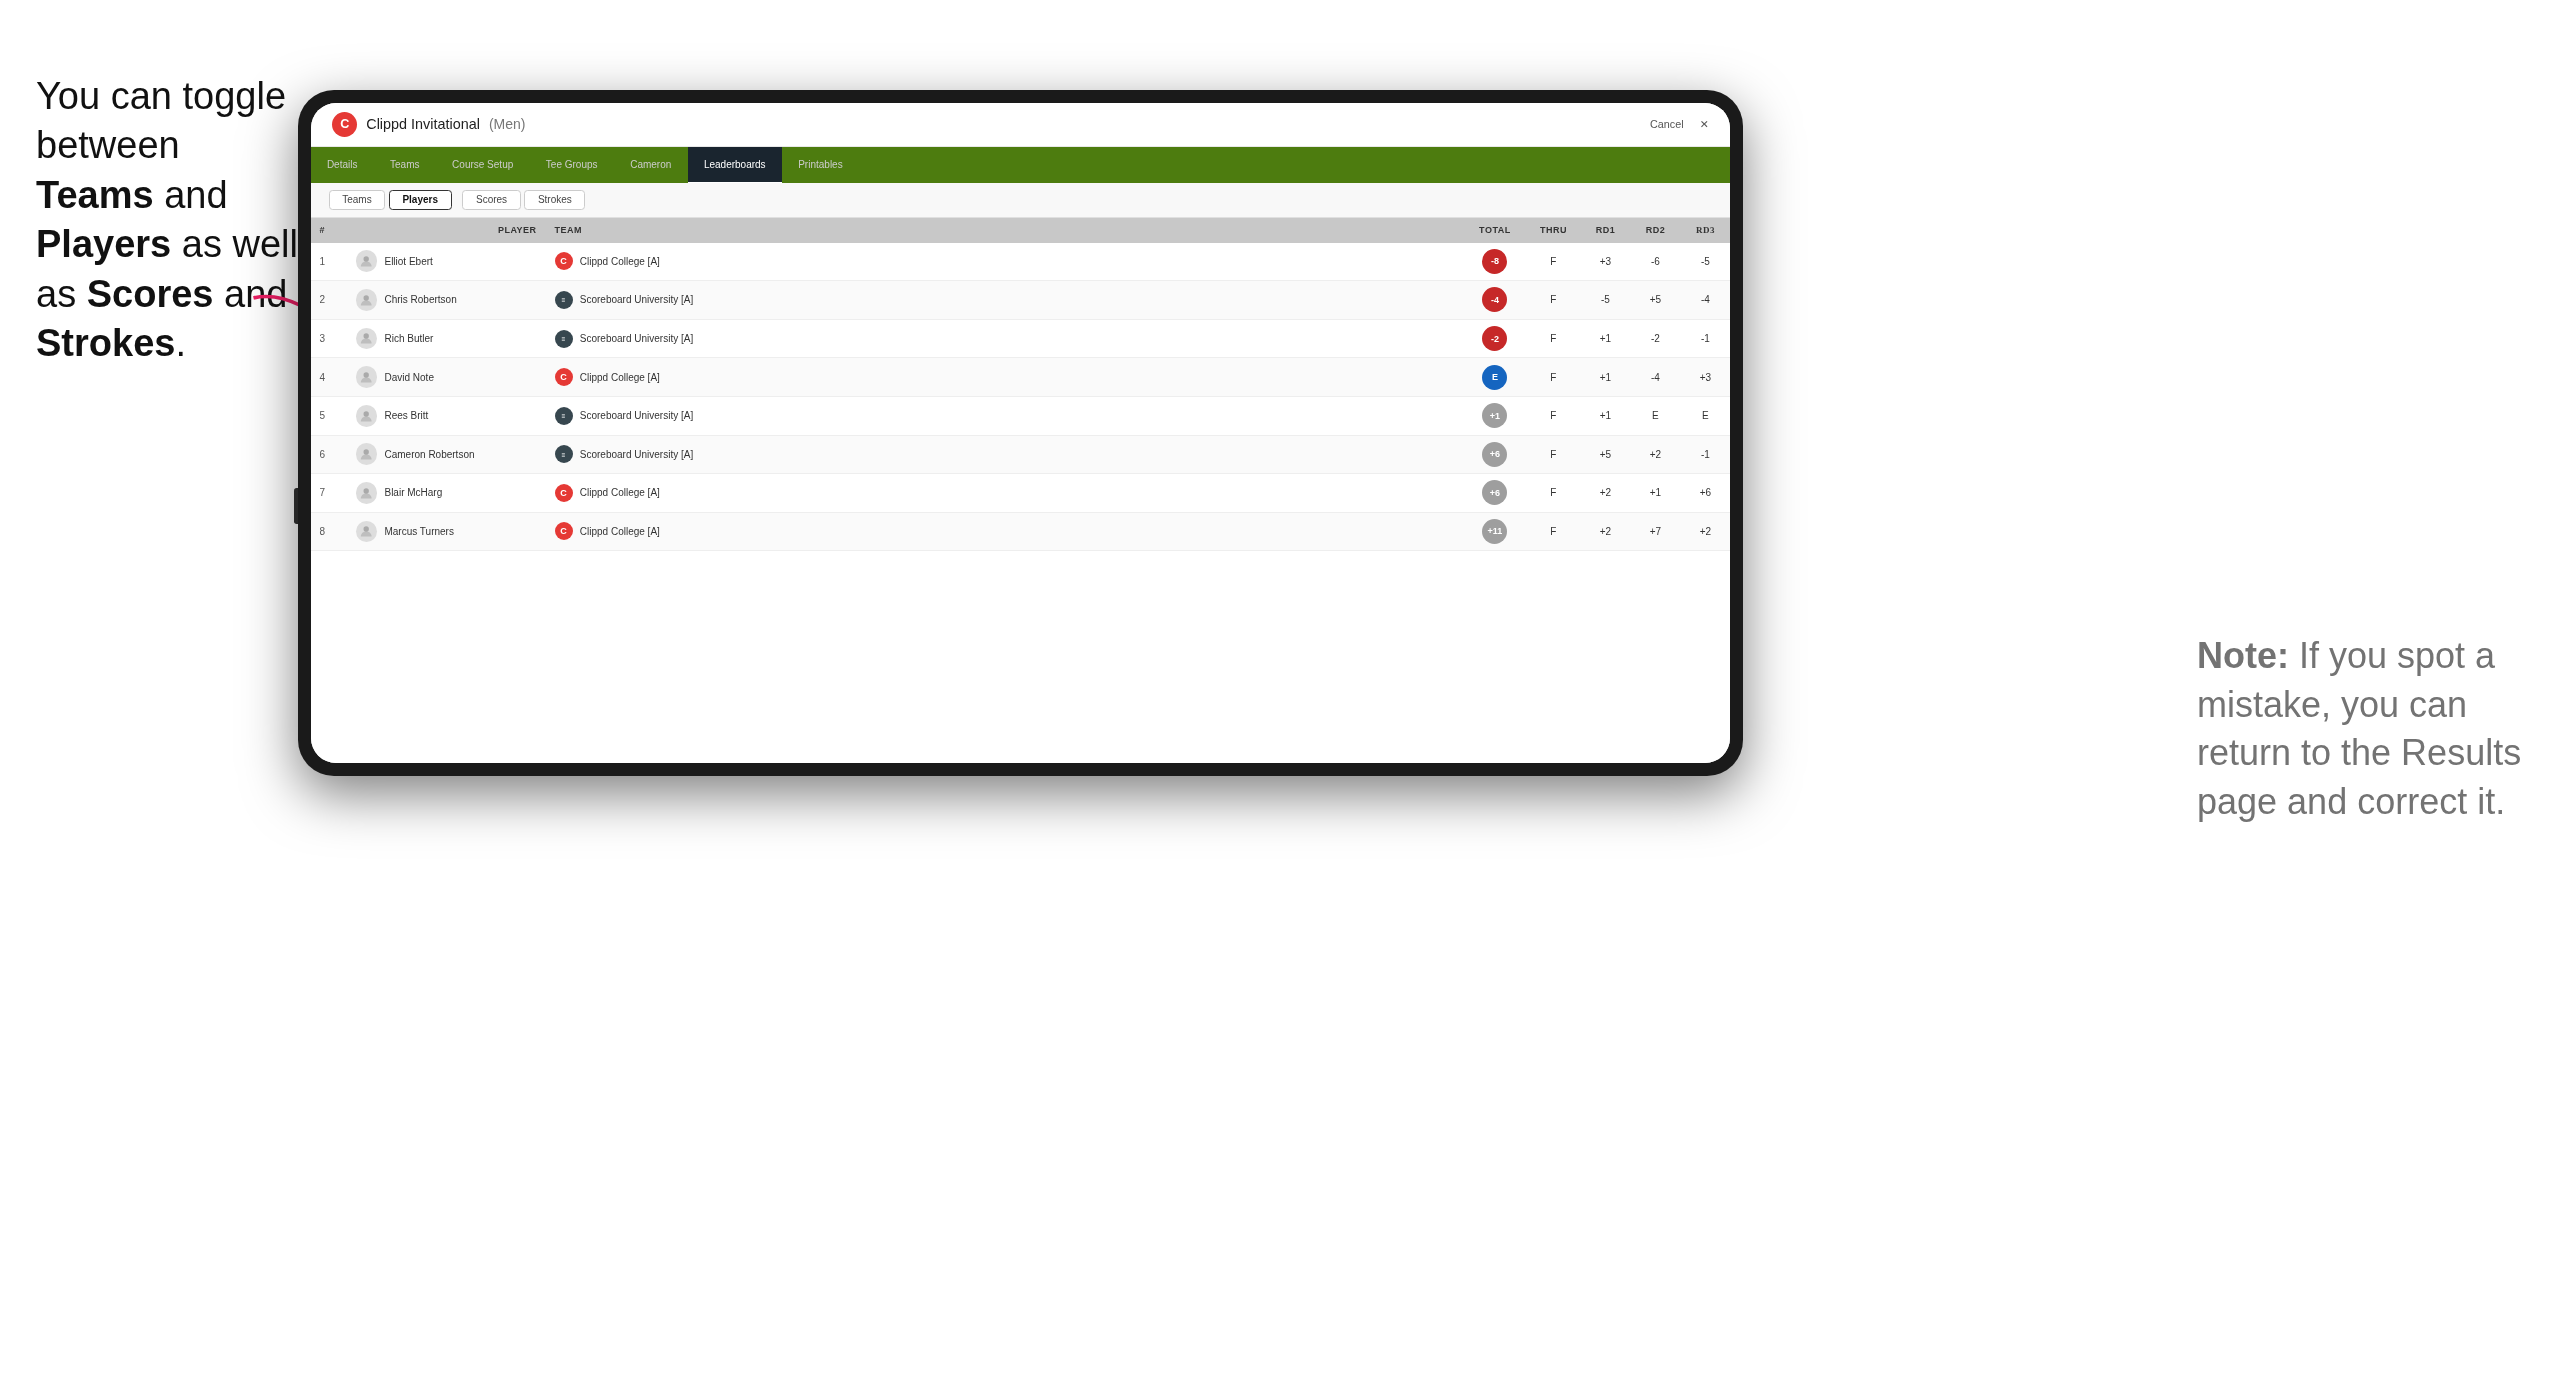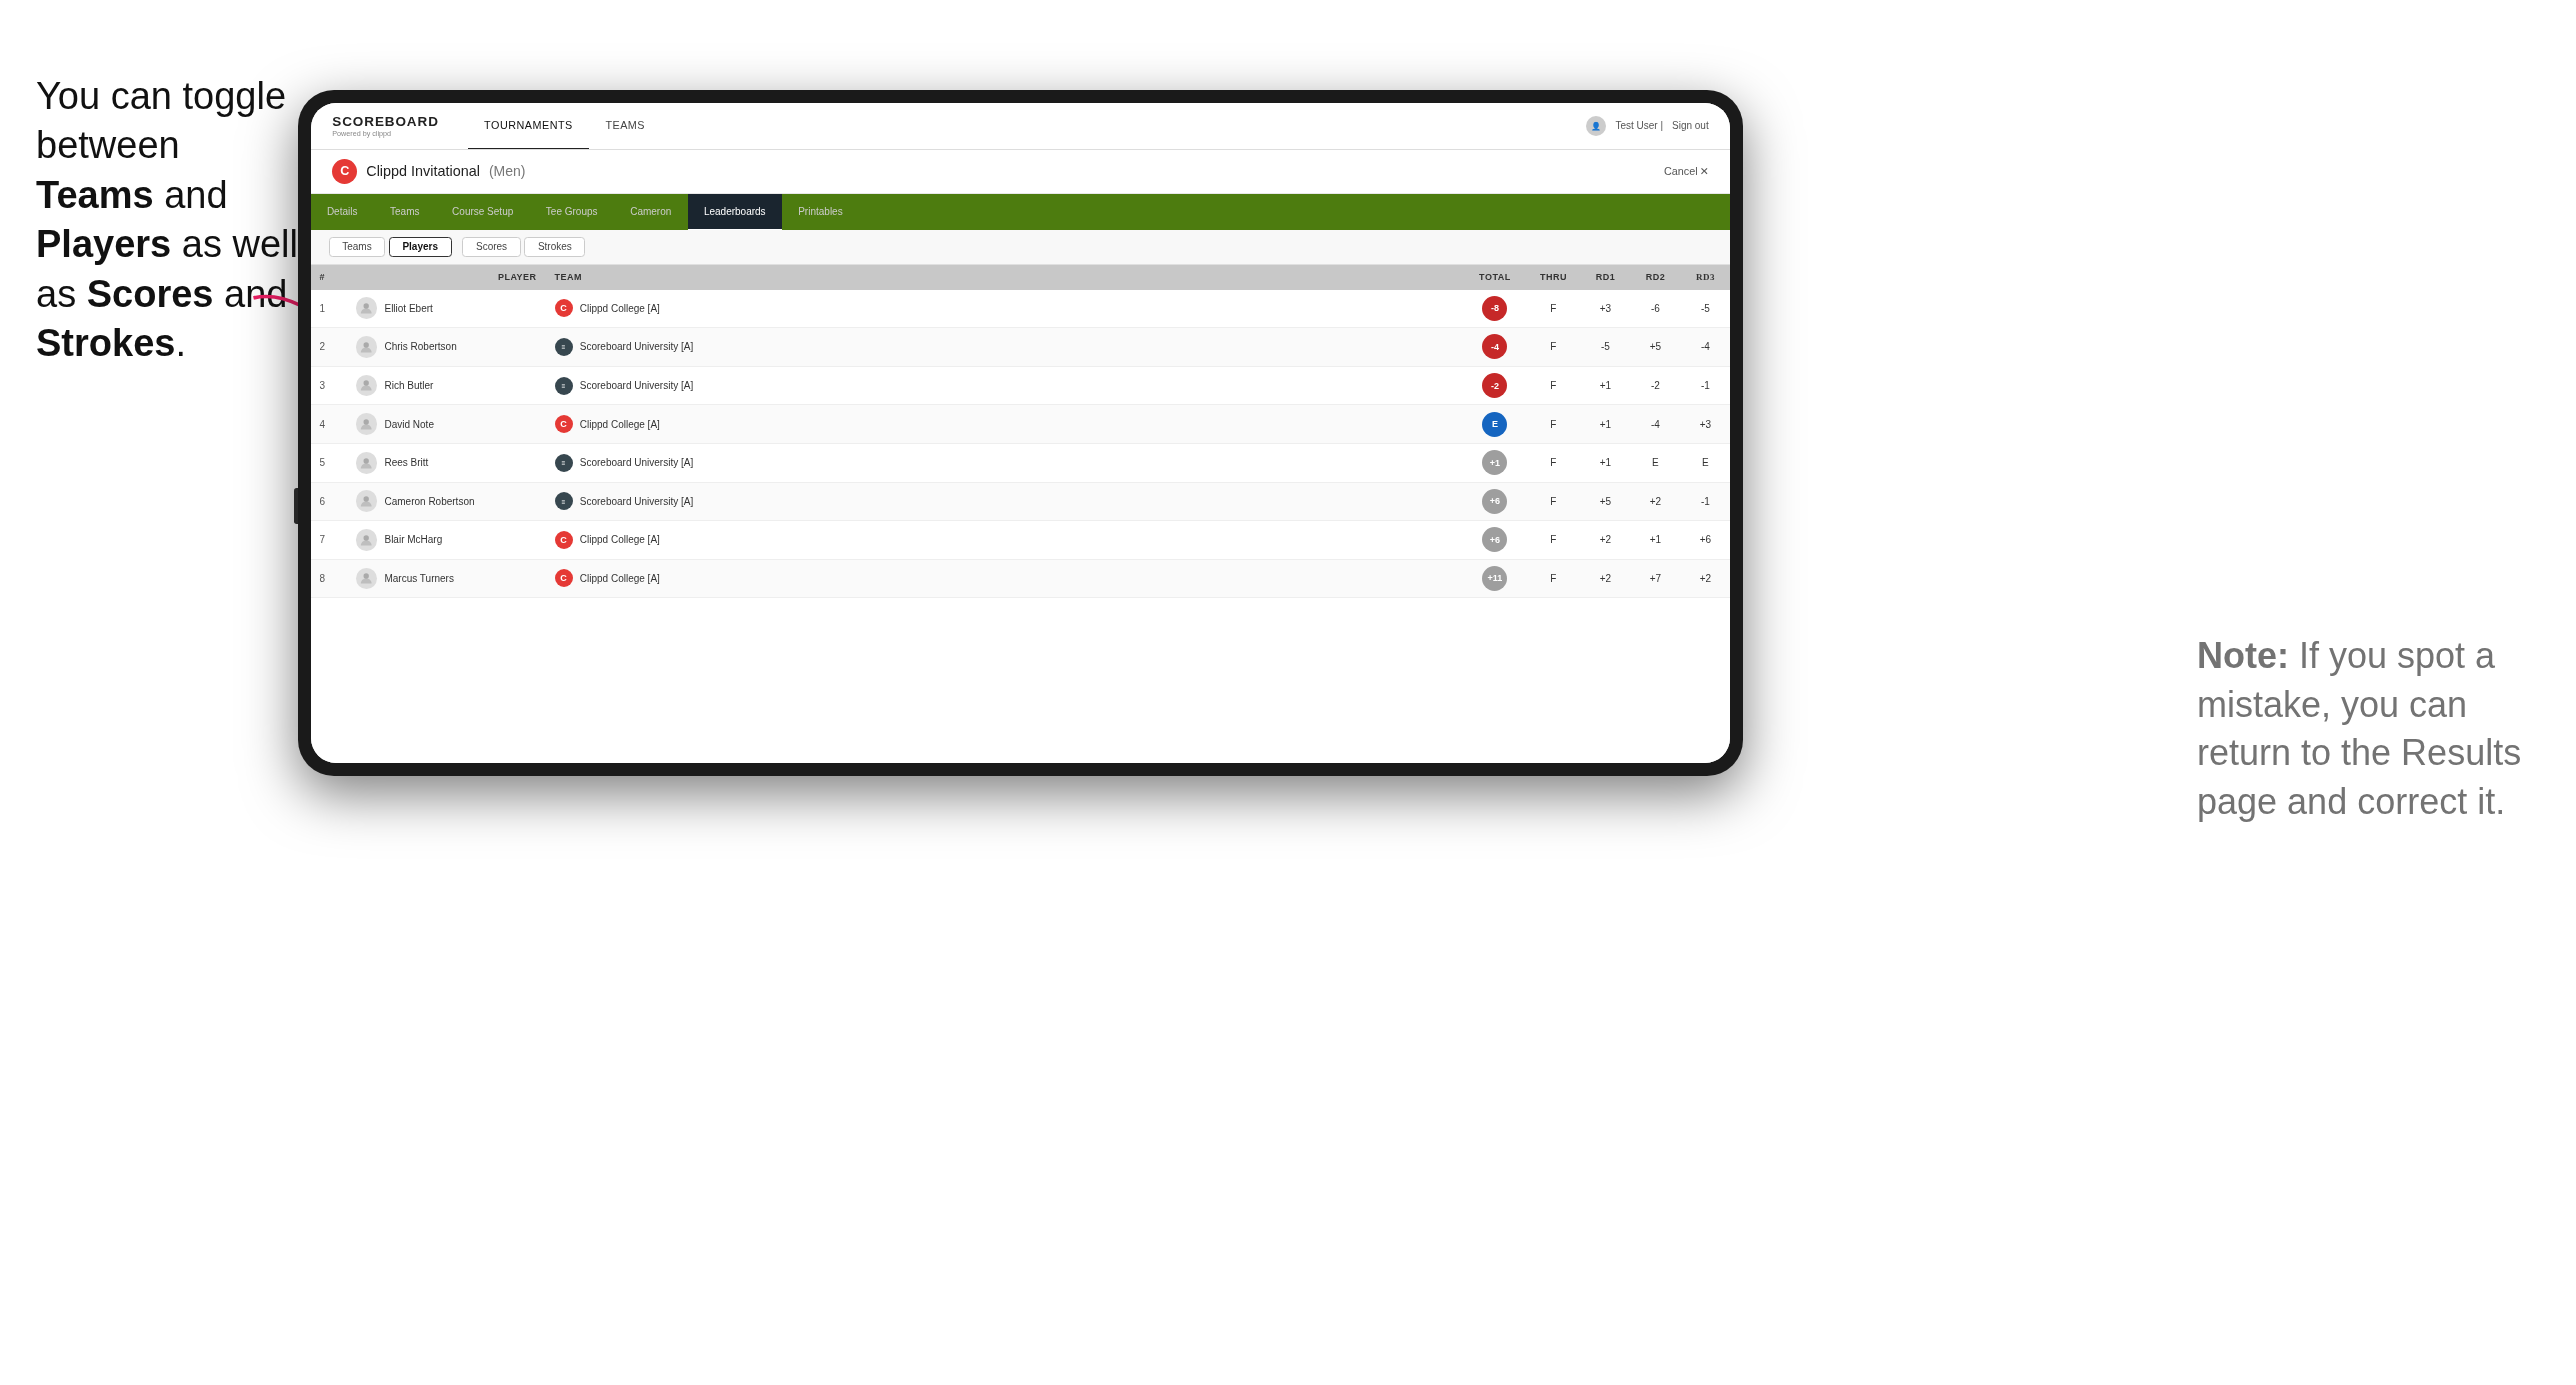--- a/index.html
+++ b/index.html
@@ -158,21 +158,21 @@
       color: #fff;
       font-weight: 700;
       font-size: 12.6px;
     }
     .cancel-btn {
       font-size: 10.8px;
       color: #555;
       cursor: pointer;
       display: flex;
       align-items: center;
-      gap: 2px;
+      gap: 16px;
     }
 
     
     .tab-bar {
       background: #4d7c0f;
       display: flex;
       height: 36px;
       flex-shrink: 0;
     }
     .tab-item {
@@ -356,35 +356,20 @@
 
 <div class="right-annotation">
   <strong>Note: </strong>If you spot a mistake, you can return to the Results page and correct it.
 </div>
 
 <div class="tablet-side-btn"></div>
 
 <div class="tablet">
   <div class="tablet-screen">
 
-    <div class="top-nav">
-      <div class="logo-area">
-        <span class="logo-text">SCOREBOARD</span>
-        <span class="logo-sub">Powered by clippd</span>
-      </div>
-      <div class="nav-links">
-        <div class="nav-link active">TOURNAMENTS</div>
-        <div class="nav-link">TEAMS</div>
-      </div>
-      <div class="nav-right">
-        <div class="user-icon-circle">👤</div>
-        <span>Test User |</span>
-        <span style="cursor:pointer;">Sign out</span>
-      </div>
-    </div>
 
     <div class="tournament-header">
       <div class="tournament-title">
         <div class="c-logo">C</div>
         <span>Clippd Invitational</span>
         <span style="color:#777;font-size:14px;">(Men)</span>
       </div>
       <div class="cancel-btn">
         <span>Cancel</span>
         <span>✕</span>

